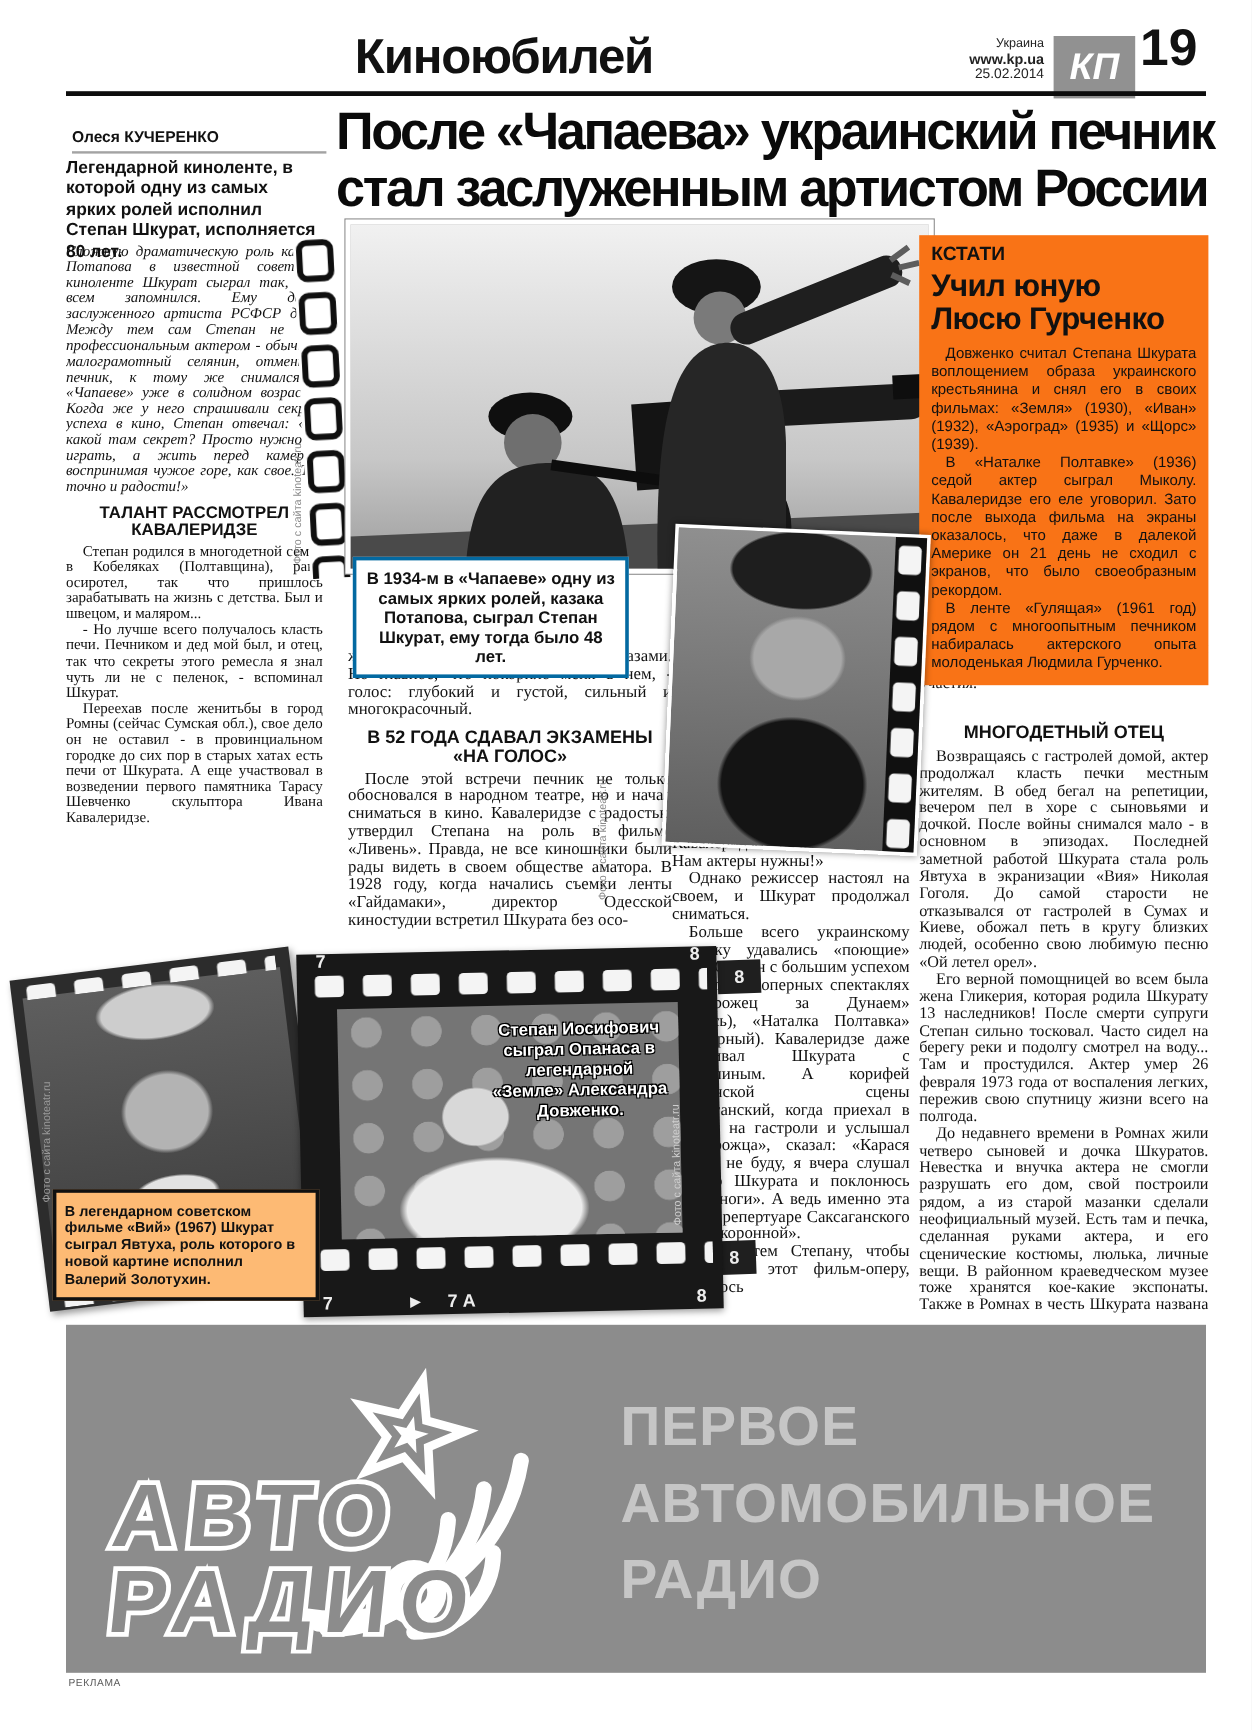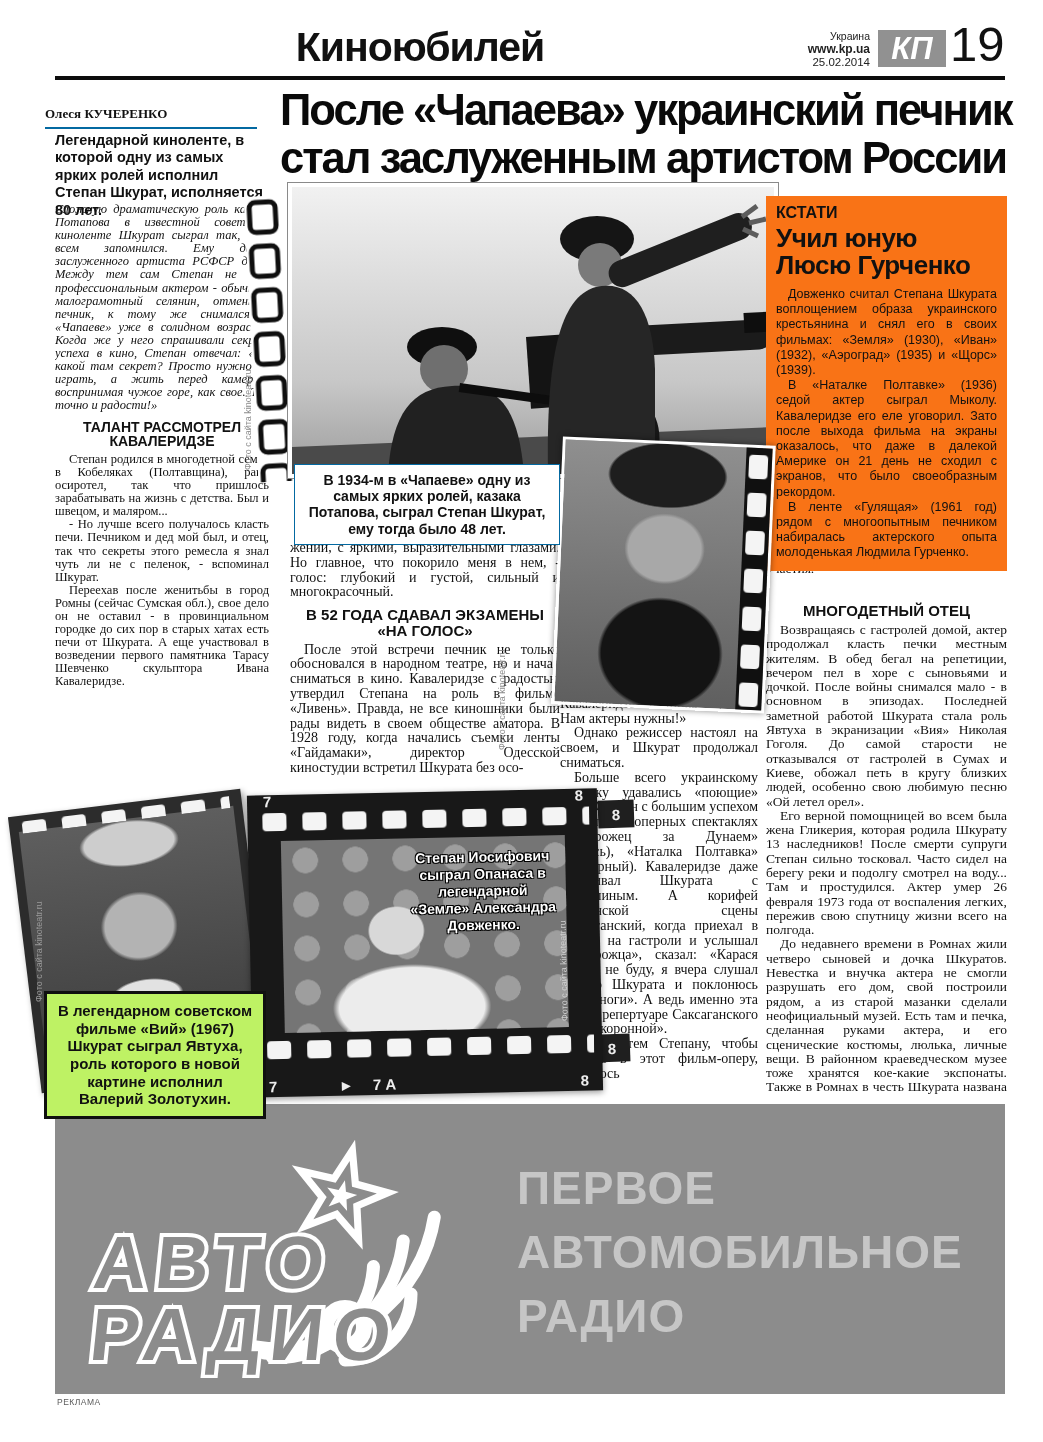--- a/index.html
+++ b/index.html
@@ -9,34 +9,34 @@
   .sans{font-family:"Liberation Sans",sans-serif;}
 
   
   .kicker{left:240px;top:24px;width:360px;text-align:center;font-weight:bold;font-size:41px;
           letter-spacing:-1px;font-family:"Liberation Sans",sans-serif;}
   .hmeta{left:790px;top:31px;width:80px;text-align:right;font-family:"Liberation Sans",sans-serif;
          line-height:1.12;color:#222;}
   .hmeta .r1{font-size:10.5px;}
   .hmeta .r2{font-size:12px;font-weight:bold;}
   .hmeta .r3{font-size:11.5px;}
-  .kplogo{left:878px;top:30px;width:68px;height:37px;background:#919191;color:#fff;
+  .kplogo{left:878px;top:30px;width:68px;height:52px;background:#919191;color:#fff;
           display:flex;align-items:center;justify-content:center;font-weight:900;font-style:italic;
           font-size:31px;font-family:"Liberation Sans",sans-serif;}
-  .pagenum{left:950px;top:16px;font-size:49px;font-weight:400;font-family:"Liberation Sans",sans-serif;}
+  .pagenum{left:950px;top:16px;font-size:43px;font-weight:700;font-family:"Liberation Sans",sans-serif;}
   .hrule{left:55px;top:76px;width:950px;height:4px;background:#0d0d0d;}
 
   
   .headline{left:280px;top:86px;width:728px;z-index:7;font-family:"Liberation Sans",sans-serif;
             font-weight:900;font-size:44px;line-height:48px;letter-spacing:-2px;color:#0a0a0a;
             transform:scaleX(0.99);transform-origin:left top;white-space:nowrap;}
 
   
-  .byline{left:45px;top:106px;width:212px;font-size:13px;font-weight:bold;
-          font-family:Liberation Serif, serif;border-bottom:2px solid #0369a1;padding-bottom:5px;}
+  .byline{left:60px;top:106px;width:212px;font-size:13px;font-weight:bold;
+          font-family:Liberation Sans, sans-serif;border-bottom:2px solid #a3a3a3;padding-bottom:5px;}
   .lede{left:55px;top:132px;width:208px;font-size:14.5px;font-weight:bold;line-height:1.2;
         font-family:"Liberation Sans",sans-serif;}
 
   
   .col{text-align:justify;}
   .col p{margin:0;text-indent:14px;}
   .col p.noind{text-indent:0;}
   .sechead{font-family:"Liberation Sans",sans-serif;font-weight:bold;line-height:1.05;
            margin:7px 0 4px 0;text-indent:0;text-align:center;}
   .col1{left:55px;top:203px;width:214px;height:640px;font-size:12.5px;line-height:13.1px;overflow:hidden;}
@@ -64,36 +64,36 @@
   .filmedgeL{left:251px;top:196px;width:36px;height:286px;transform:rotate(-3deg);z-index:1;background:#fff;}
   .portrait{left:557px;top:441px;width:207px;height:262px;transform:rotate(2.5deg);
             border:3px solid #fff;box-shadow:0 0 6px rgba(0,0,0,.45);z-index:4;
             background:
               radial-gradient(95px 52px at 50% 12%, #1e1e1e 60%, rgba(0,0,0,0) 63%),
               radial-gradient(66px 58px at 50% 40%, #a8a8a8 55%, rgba(0,0,0,0) 61%),
               radial-gradient(98px 88px at 50% 80%, #141414 60%, rgba(0,0,0,0) 64%),
               linear-gradient(180deg,#8f8f8f,#5f5f5f);}
   .portrait .pstrip{position:absolute;right:0;top:0;width:26px;height:100%;background:#101010;}
 
-  .cap1{left:294px;top:464px;width:266px;background:#fff;border:1px solid #0369a1;
+  .cap1{left:294px;top:464px;width:230px;background:#fff;border:3px solid #0369a1;
         padding:7px 8px;box-sizing:border-box;text-align:center;font-weight:bold;font-size:14px;
         line-height:1.16;font-family:"Liberation Sans",sans-serif;z-index:6;}
 
   
   .viy{left:24px;top:802px;width:234px;height:278px;transform:rotate(-7deg);background:#2c2c2c;
        padding:16px 9px;box-sizing:border-box;z-index:3;box-shadow:2px 3px 6px rgba(0,0,0,.4);}
   .viy .inner{width:100%;height:100%;
        background:
          radial-gradient(82px 38px at 50% 10%, #cdcdcd 55%, rgba(0,0,0,0) 61%),
          radial-gradient(62px 56px at 50% 44%, #b3b3b3 55%, rgba(0,0,0,0) 62%),
          radial-gradient(58px 26px at 50% 72%, #e2e2e2 55%, rgba(0,0,0,0) 62%),
          linear-gradient(180deg,#5e5e5e,#3c3c3c);}
   .viy .row{position:absolute;left:6px;right:6px;height:16px;}
-  .cap3{left:44px;top:991px;width:222px;background:#bef264;border:3px solid #101010;padding:8px 7px;
-        box-sizing:border-box;text-align:center;font-weight:bold;font-size:15px;line-height:1.18;
+  .cap3{left:44px;top:991px;width:222px;background:#fdba74;border:3px solid #101010;padding:8px 7px;
+        box-sizing:border-box;font-weight:bold;font-size:12px;line-height:1.18;
         font-family:"Liberation Sans",sans-serif;z-index:6;}
 
   
   .strip{left:250px;top:792px;width:350px;height:302px;transform:rotate(-1.2deg);background:#181818;
          z-index:5;box-shadow:0 2px 6px rgba(0,0,0,.4);}
   .strip .num{position:absolute;color:#ededed;font-family:"Liberation Sans",sans-serif;
               font-size:15px;font-weight:bold;}
   .strip .inner{position:absolute;left:33px;top:46px;right:33px;bottom:64px;
         background-color:#757575;
         background-image:

